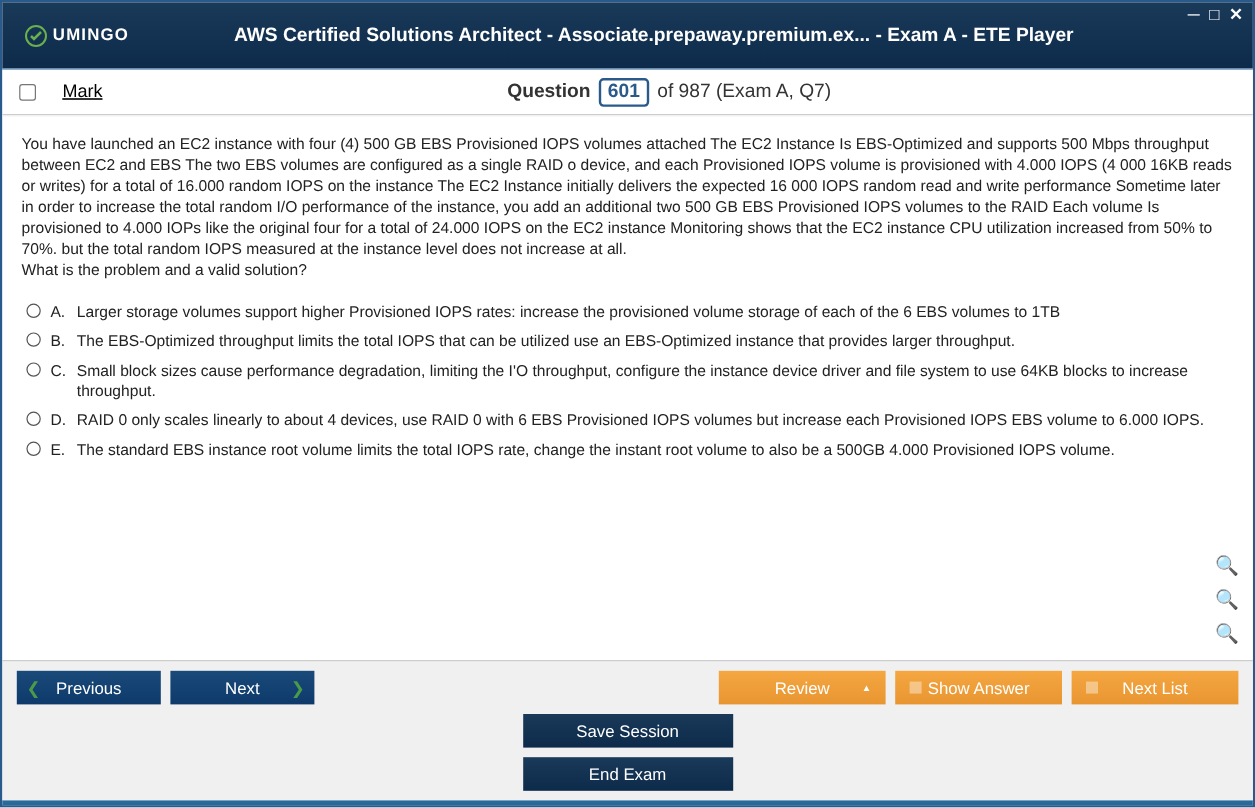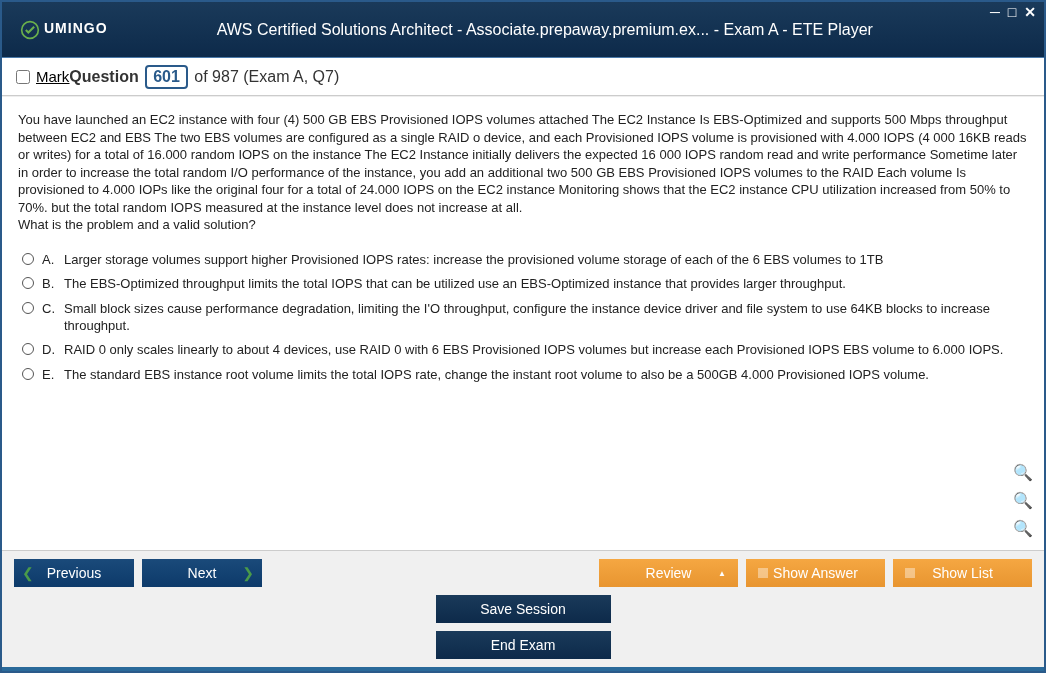--- a/index.html
+++ b/index.html
@@ -1,28 +1,28 @@
 <!DOCTYPE html>
 <html><head>
 <meta charset="utf-8">
 <style>
 * { box-sizing: border-box; margin: 0; padding: 0; }
 body { font-family: Arial, sans-serif; background: #fff; }
 .window { width: 1046px; height: 673px; border: 2px solid #2a5a8a; background: #fff; display: flex; flex-direction: column; }
 .titlebar { background: linear-gradient(to bottom, #1a3a5a, #0d2a4a); height: 56px; display: flex; align-items: center; position: relative; border-bottom: 1px solid #4a7aaa; }
 .logo { display: flex; align-items: flex-start; padding: 0 18px; color: #fff; font-weight: bold; font-size: 14px; letter-spacing: 1px; }
 .logo-check { width: 20px; height: 20px; margin-right: 4px; }
-.title-text { flex: 1; text-align: center; color: #fff; font-size: 16px; font-weight: 400; padding-right: 80px; }
+.title-text { flex: 1; text-align: center; color: #fff; font-size: 16px; font-weight: 700; padding-right: 80px; }
 .win-controls { position: absolute; top: 2px; right: 6px; display: flex; gap: 4px; color: #fff; font-size: 14px; font-weight: bold; }
 .win-btn { cursor: pointer; padding: 0 2px; }
 .subbar { height: 38px; background: #fff; border-bottom: 1px solid #ccc; display: flex; align-items: center; padding: 0 14px; }
-.mark-box { display: flex; align-items: center; gap: 6px; font-size: 15px; }
+.mark-box { display: flex; align-items: center; gap: 22px; font-size: 15px; }
 .mark-box input { width: 14px; height: 14px; }
 .mark-label { text-decoration: underline; text-decoration-color: #333; }
-.q-header { flex: 1; text-align: left; font-size: 16px; color: #333; }
+.q-header { flex: 1; text-align: center; font-size: 16px; color: #333; }
 .q-header b { font-weight: bold; }
 .q-num { display: inline-block; border: 2px solid #2a5a8a; border-radius: 4px; padding: 1px 6px; color: #2a5a8a; font-weight: bold; margin: 0 2px; }
 .content { flex: 1; padding: 14px 16px; font-size: 13px; color: #222; line-height: 1.35; overflow: hidden; position: relative; background: #fff; border-top: 1px solid #eee; }
 .q-text { margin-bottom: 14px; }
 .options { display: table; }
 .opt-row { display: table-row; }
 .opt-radio, .opt-letter, .opt-text { display: table-cell; padding: 3px 4px; vertical-align: top; }
 .opt-radio { width: 18px; }
 .opt-radio span { display: inline-block; width: 12px; height: 12px; border: 1.5px solid #555; border-radius: 50%; margin-top: 2px; }
 .opt-letter { width: 22px; }
@@ -128,21 +128,21 @@
       <button class="btn btn-orange">
         <span>Review</span>
         <span class="tri">▲</span>
       </button>
       <button class="btn btn-orange">
         <span class="sq"></span>
         <span>Show Answer</span>
       </button>
       <button class="btn btn-orange">
         <span class="sq"></span>
-        <span>Show List</span>
+        <span>Next List</span>
       </button>
     </div>
     <div class="btn-row">
       <button class="btn btn-dark">
         <span>Save Session</span>
       </button>
       <button class="btn btn-dark">
         <span>End Exam</span>
       </button>
     </div>

